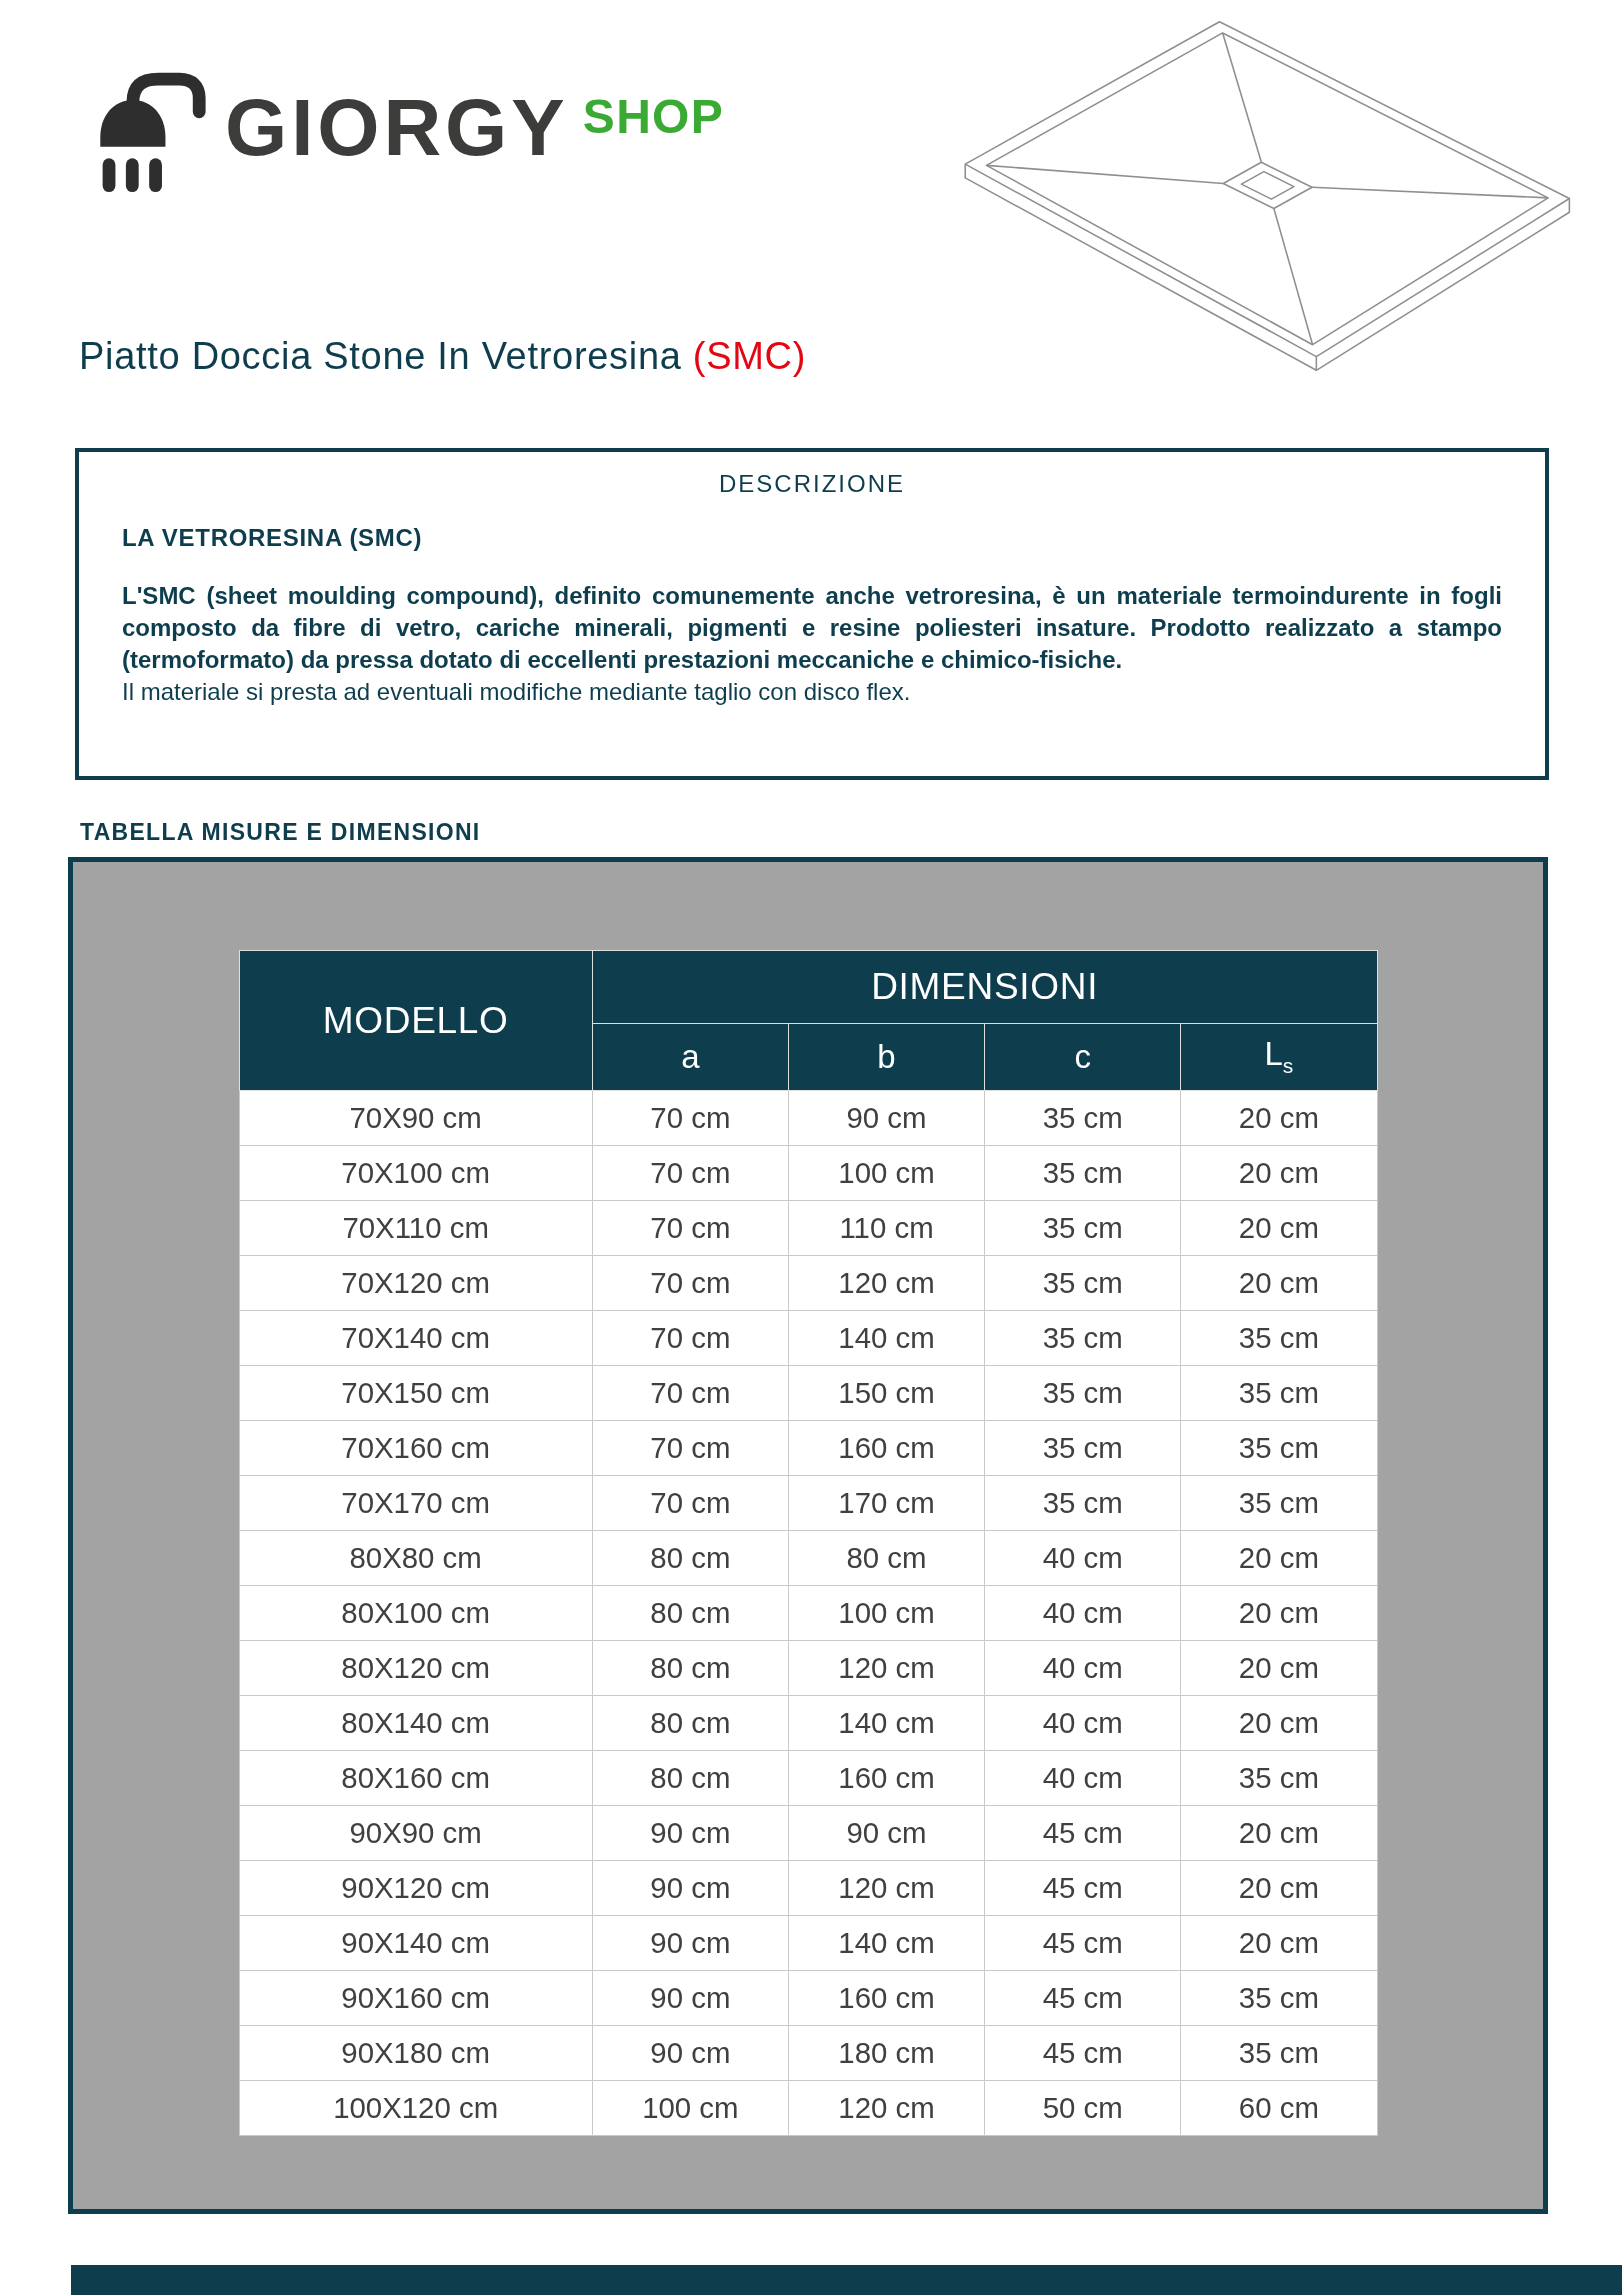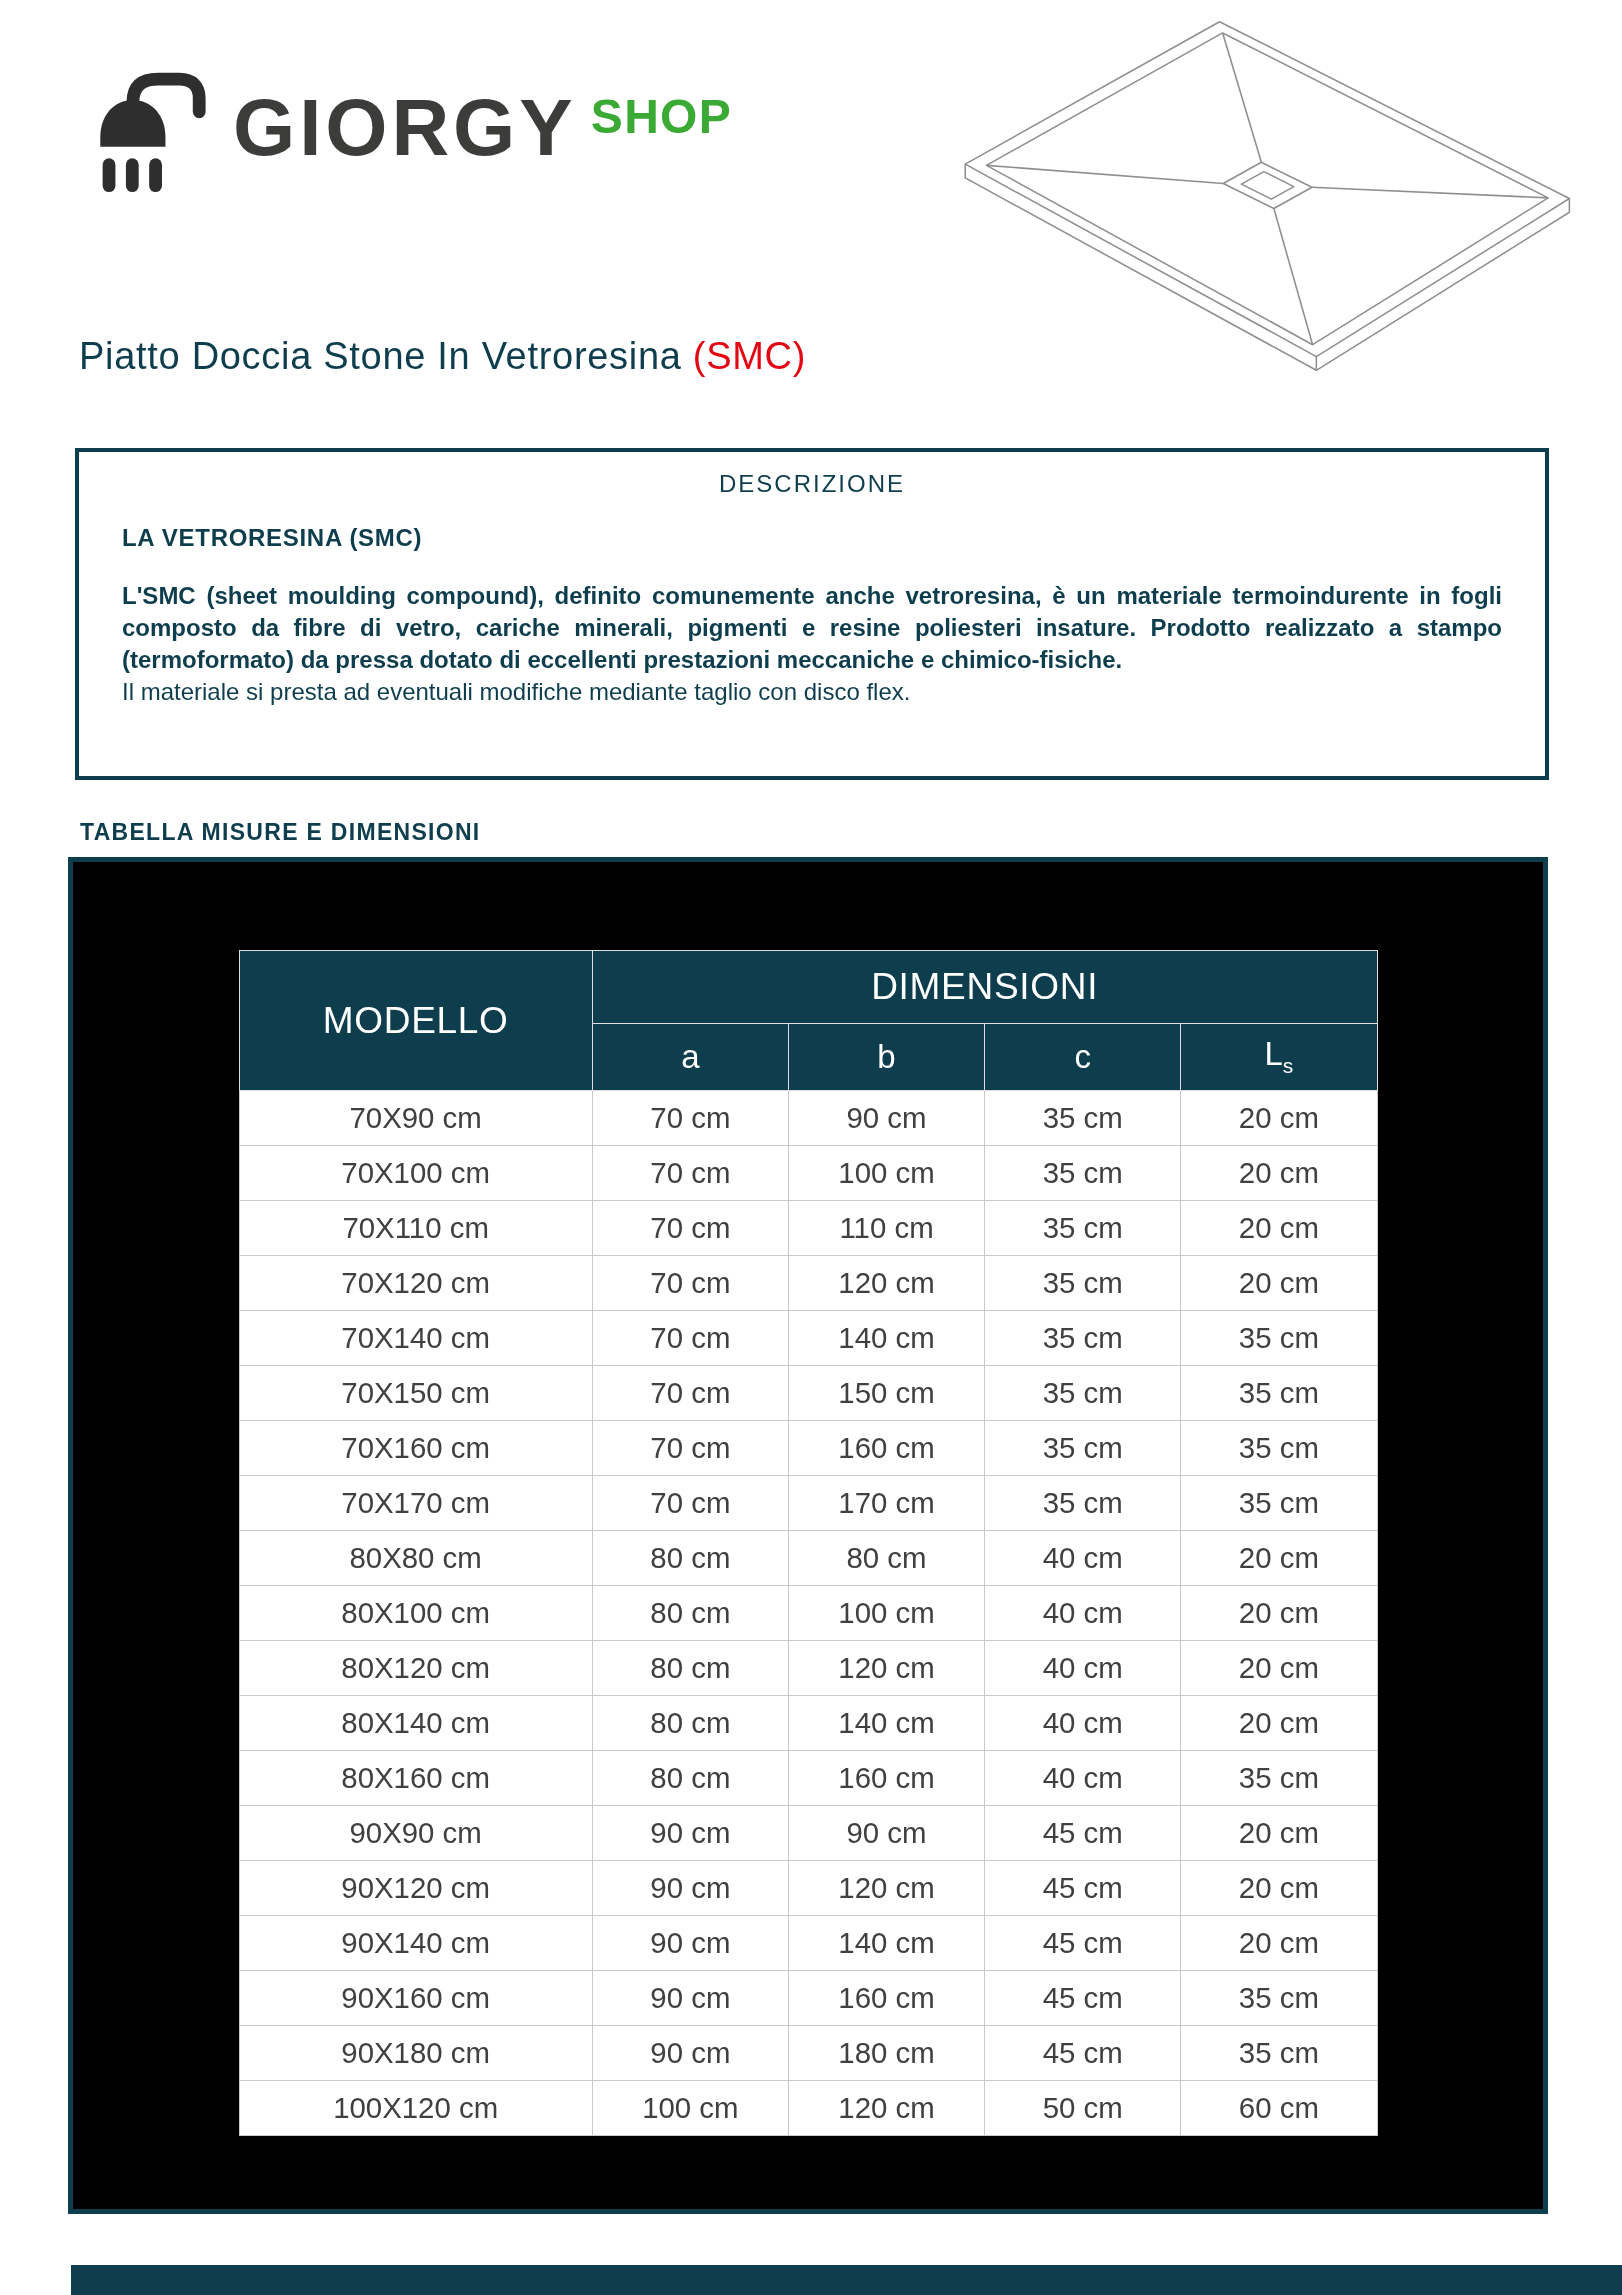--- a/index.html
+++ b/index.html
@@ -13,21 +13,21 @@
   body{
     width:1623px;height:2295px;
     font-family:"Liberation Sans", sans-serif;
     position:relative;
   }
   .page{position:relative;width:1623px;height:2295px;background:#ffffff;overflow:hidden;}
 
   
   .logo{position:absolute;left:84px;top:72px;display:flex;align-items:flex-start;}
   .logo-icon{display:block;margin-top:0;}
-  .brand-name{font-size:80px;font-weight:bold;color:var(--ink);letter-spacing:3.9px;line-height:1;margin-left:21px;margin-top:15.7px;}
+  .brand-name{font-size:80px;font-weight:bold;color:var(--ink);letter-spacing:3.9px;line-height:1;margin-left:13px;margin-top:15.7px;}
   .brand-suffix{font-size:48px;font-weight:bold;color:var(--green);letter-spacing:1.3px;line-height:1;margin-left:14.4px;margin-top:21px;}
 
   .tray-drawing{position:absolute;right:38px;top:14.4px;}
 
   
   .title{position:absolute;left:79px;top:335px;margin:0;font-size:38px;font-weight:normal;color:var(--teal);letter-spacing:0.7px;}
   .title .hl{color:var(--red);}
 
   
   .desc-box{
@@ -41,21 +41,21 @@
   .desc-body{margin-top:27.5px;}
   .desc-body p{margin:0;font-size:24px;line-height:1.33;font-weight:500;}
   .desc-body p.justify{text-align:justify;font-weight:bold;}
 
   
   .table-label{position:absolute;left:80px;top:819px;font-size:23px;font-weight:bold;letter-spacing:1.3px;color:var(--teal);}
 
   .table-box{
     position:absolute;left:68px;top:857px;width:1480px;height:1357px;
     border:5.9px solid var(--teal);
-    background:#000000;
+    background:#a3a3a3;
   }
   table.dims{
     border-collapse:collapse;
     margin:88px auto 0 auto;
     width:1139px;
     table-layout:fixed;
   }
   table.dims col.c-model{width:353px;}
   table.dims col.c-dim{width:196px;}
 

